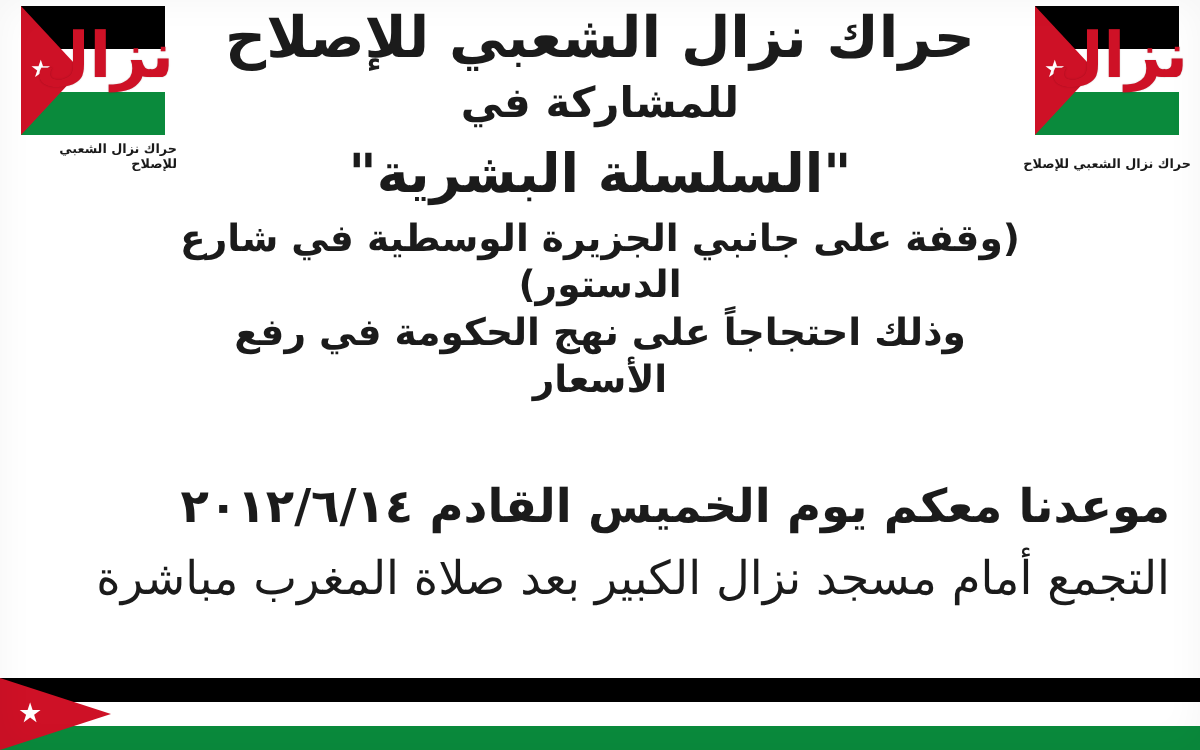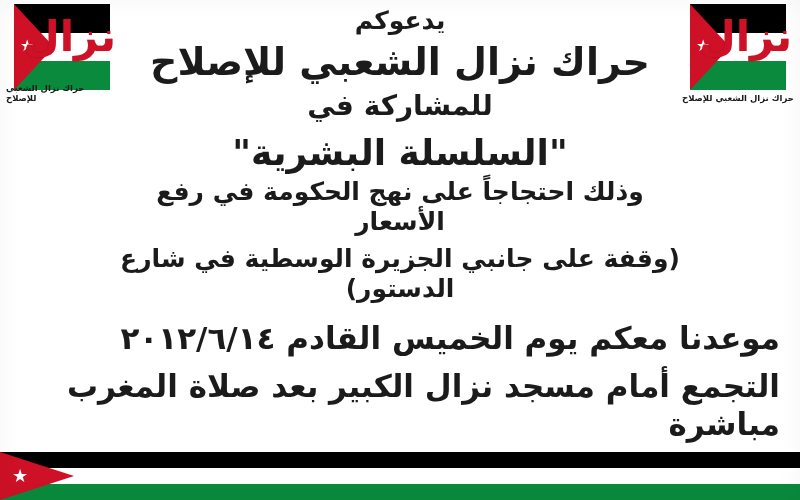--- a/index.html
+++ b/index.html
@@ -73,24 +73,24 @@
     font-family: "DejaVu Sans", sans-serif;
     font-size: 42px;
     font-weight: bold;
     color: #ce1126;
     line-height: 1;
     text-shadow: 0 0 1px rgba(0,0,0,.25);
     text-align: right;
   }
   .logo-caption {
     position: absolute;
-    bottom: 12px;
+    bottom: 0;
     left: 0;
     right: 0;
-    text-align: left;
+    text-align: right;
     font-size: 8.5px;
     font-weight: bold;
     color: #1a1a1a;
     line-height: 1.25;
   }
 
   
   .content {
     position: absolute;
     top: 0;
@@ -140,21 +140,21 @@
     right: 20px;
     text-align: right;
     color: #1b1b1b;
   }
   .l-date {
     font-size: 31px;
     font-weight: bold;
   }
   .l-place {
     font-size: 31px;
-    font-weight: bold;
+    font-weight: normal;
     margin-top: 10px;
   }
 
   
   .flag-bar {
     position: absolute;
     left: 0;
     right: 0;
     bottom: 0;
     height: 48px;
@@ -214,26 +214,25 @@
     <div class="logo-flag">
       <div class="flag-stripes"></div>
       <div class="flag-triangle"></div>
       <div class="flag-star">★</div>
     </div>
     <div class="logo-word">نزال</div>
     <div class="logo-caption">حراك نزال الشعبي للإصلاح</div>
   </div>
 
   <div class="content">
-    <div class="line l-invite">يدعوكم</div>
     <div class="line l-movement">حراك نزال الشعبي للإصلاح</div>
     <div class="line l-participate">للمشاركة في</div>
     <div class="line l-chain">"السلسلة البشرية"</div>
+    <div class="line l-detail1">(وقفة على جانبي الجزيرة الوسطية في شارع الدستور)</div>
     <div class="line l-detail2">وذلك احتجاجاً على نهج الحكومة في رفع الأسعار</div>
-    <div class="line l-detail1">(وقفة على جانبي الجزيرة الوسطية في شارع الدستور)</div>
   </div>
 
   <div class="bottom-block">
     <div class="line l-date">موعدنا معكم يوم الخميس القادم ٢٠١٢/٦/١٤</div>
     <div class="line l-place">التجمع أمام مسجد نزال الكبير بعد صلاة المغرب مباشرة</div>
   </div>
 
   <div class="flag-bar">
     <div class="bar-stripes"></div>
     <div class="bar-triangle"></div>

